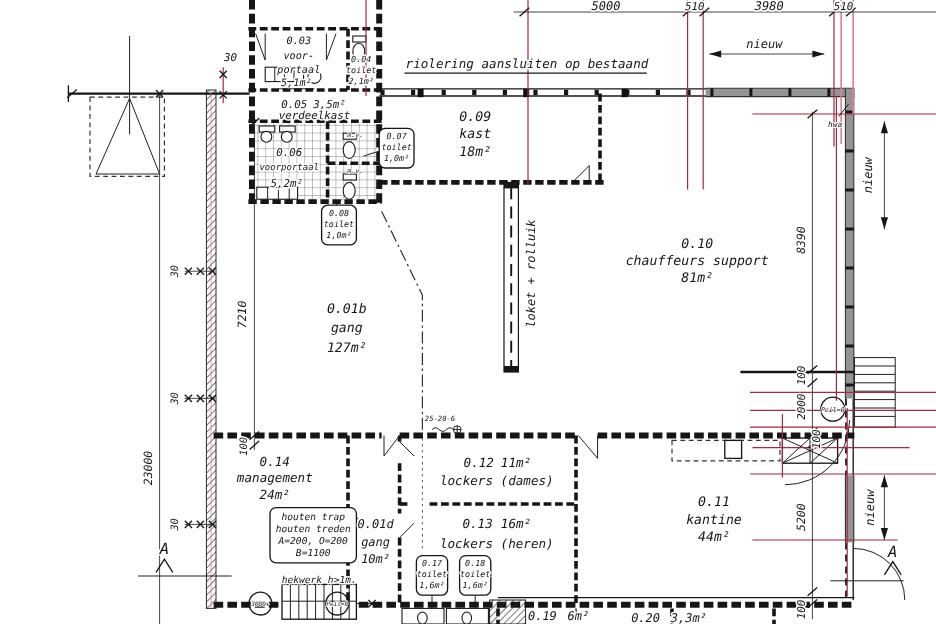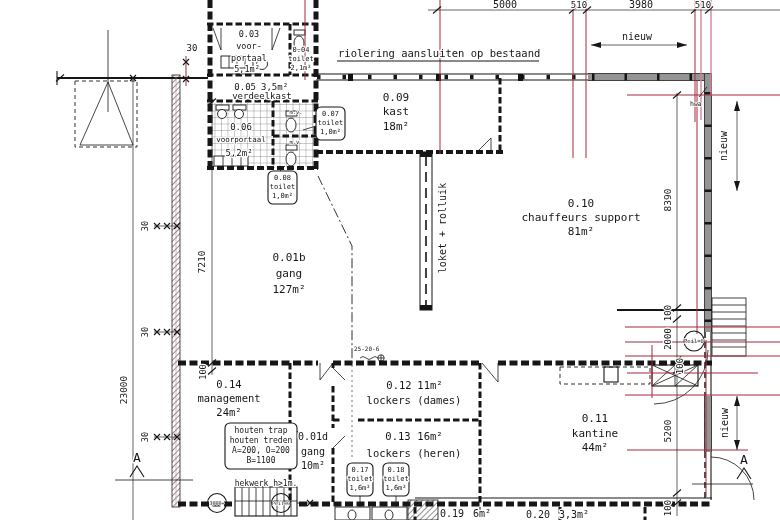--- a/index.html
+++ b/index.html
@@ -1,16 +1,16 @@
 <!DOCTYPE html>
 <html><head>
 <meta charset="utf-8">
 <style>
   html,body{margin:0;padding:0;background:#fff;}
-  #stage{position:relative;width:780px;height:520px;background:#ffffff;overflow:hidden;}
+  #stage{position:relative;width:780px;height:520px;background:#ffffff;overflow:hidden;font-style:italic;}
   svg{display:block}
   
   .wx{stroke:#161616;stroke-width:5;stroke-dasharray:8 3.5;fill:none}
   .w4{stroke:#161616;stroke-width:4;stroke-dasharray:7 3;fill:none}
   .wi{stroke:#161616;stroke-width:3;stroke-dasharray:6.5 3;fill:none}
   .wt{stroke:#161616;stroke-width:1.1;fill:none}
   .thin{stroke:#161616;stroke-width:.8;fill:none}
   .dim{stroke:#222;stroke-width:.7;fill:none}
   .red{stroke:#a32b3f;stroke-width:1;fill:none}
   .pink{stroke:#d28695;stroke-width:1.4;fill:none}

